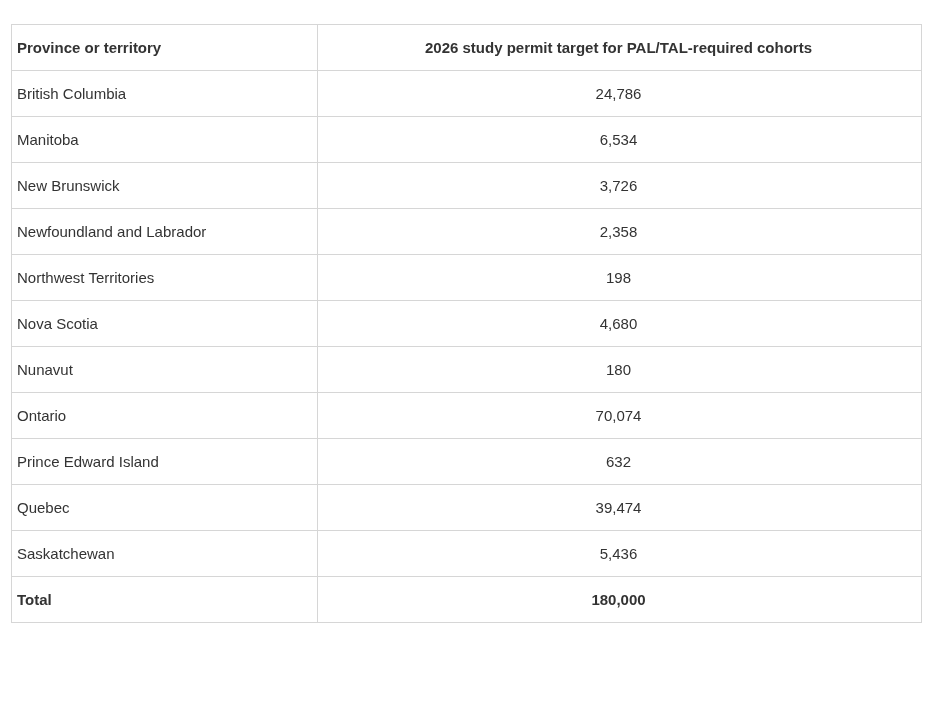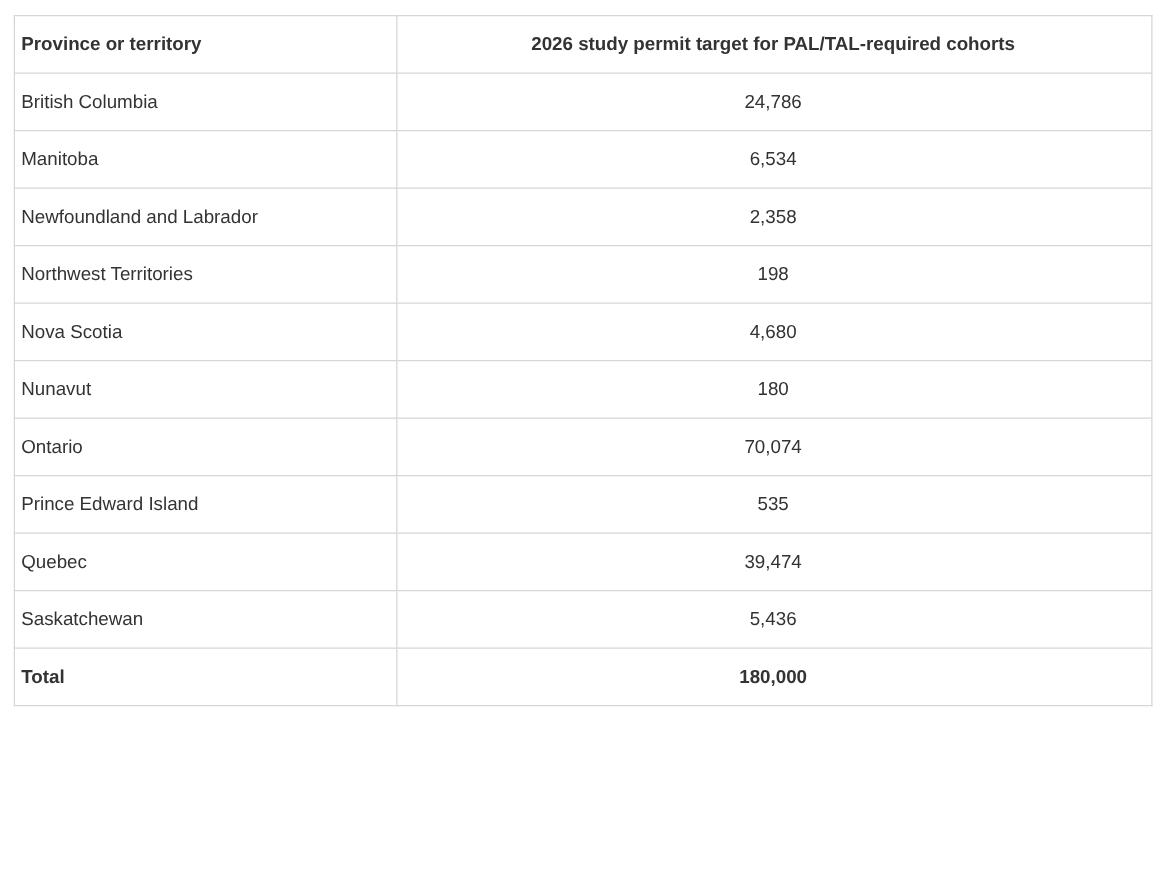--- a/index.html
+++ b/index.html
@@ -11,21 +11,21 @@
   .canvas {
     position: relative;
     width: 932px;
     height: 709px;
     background: #ffffff;
     overflow: hidden;
   }
   table.data-table {
     position: absolute;
     left: 11px;
-    top: 12px;
+    top: 24px;
     width: 910px;
     border-collapse: collapse;
     table-layout: fixed;
     border-radius: 21px;
   }
   col.col-province { width: 306px; }
   col.col-target  { width: 604px; }
   .data-table th,
   .data-table td {
     border: 1px solid #d6d6d6;
@@ -70,20 +70,24 @@
     <tbody>
       <tr>
         <td>British Columbia</td>
         <td>24,786</td>
       </tr>
       <tr>
         <td>Manitoba</td>
         <td>6,534</td>
       </tr>
       <tr>
+        <td>New Brunswick</td>
+        <td>3,726</td>
+      </tr>
+      <tr>
         <td>Newfoundland and Labrador</td>
         <td>2,358</td>
       </tr>
       <tr>
         <td>Northwest Territories</td>
         <td>198</td>
       </tr>
       <tr>
         <td>Nova Scotia</td>
         <td>4,680</td>
@@ -91,21 +95,21 @@
       <tr>
         <td>Nunavut</td>
         <td>180</td>
       </tr>
       <tr>
         <td>Ontario</td>
         <td>70,074</td>
       </tr>
       <tr>
         <td>Prince Edward Island</td>
-        <td>535</td>
+        <td>632</td>
       </tr>
       <tr>
         <td>Quebec</td>
         <td>39,474</td>
       </tr>
       <tr>
         <td>Saskatchewan</td>
         <td>5,436</td>
       </tr>
       <tr class="total-row">

